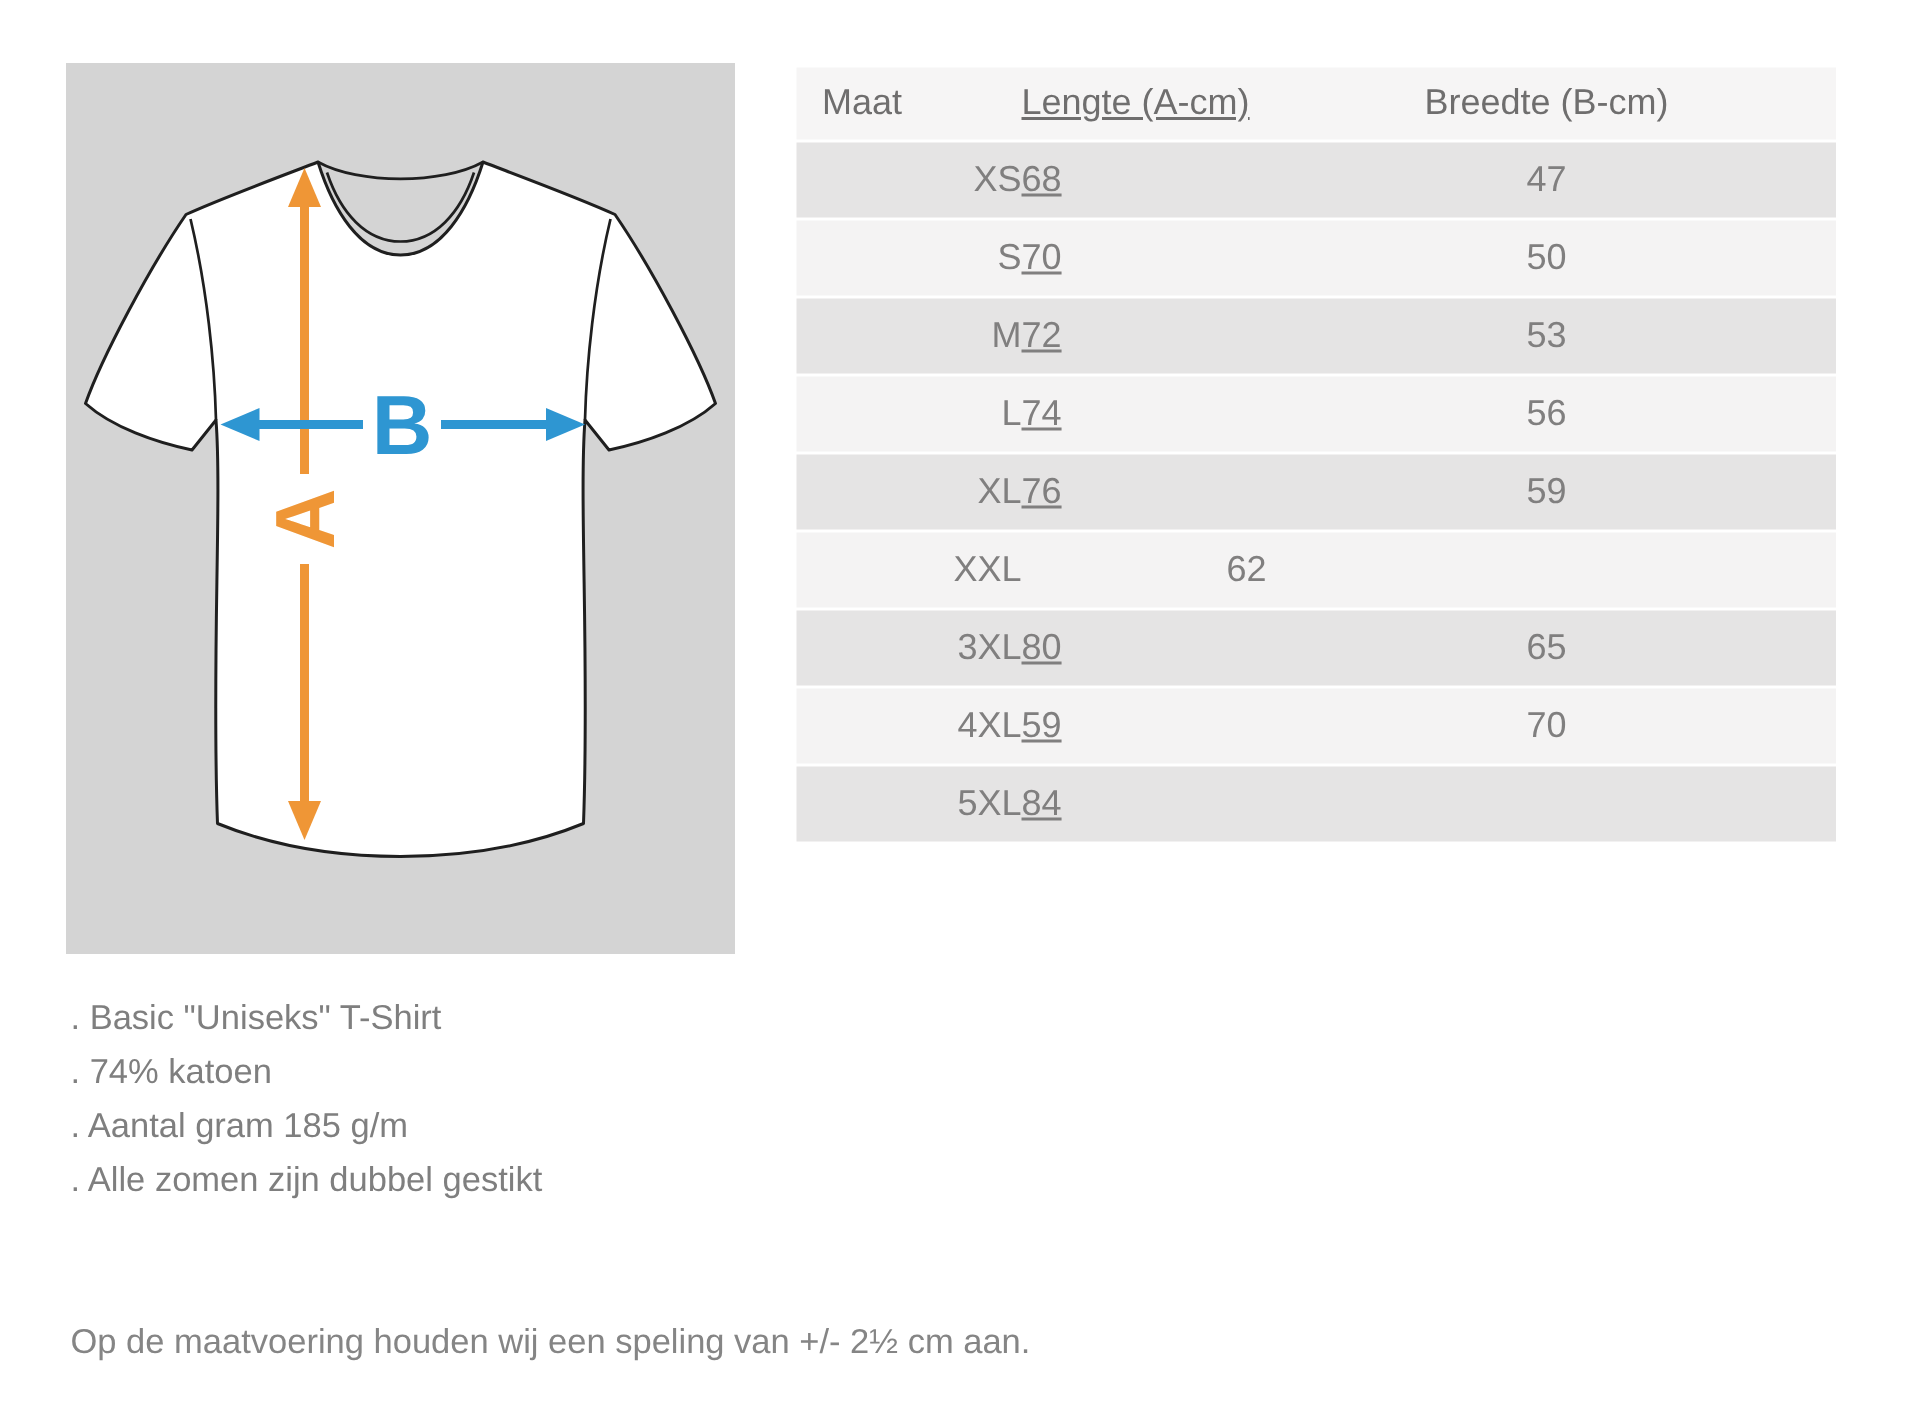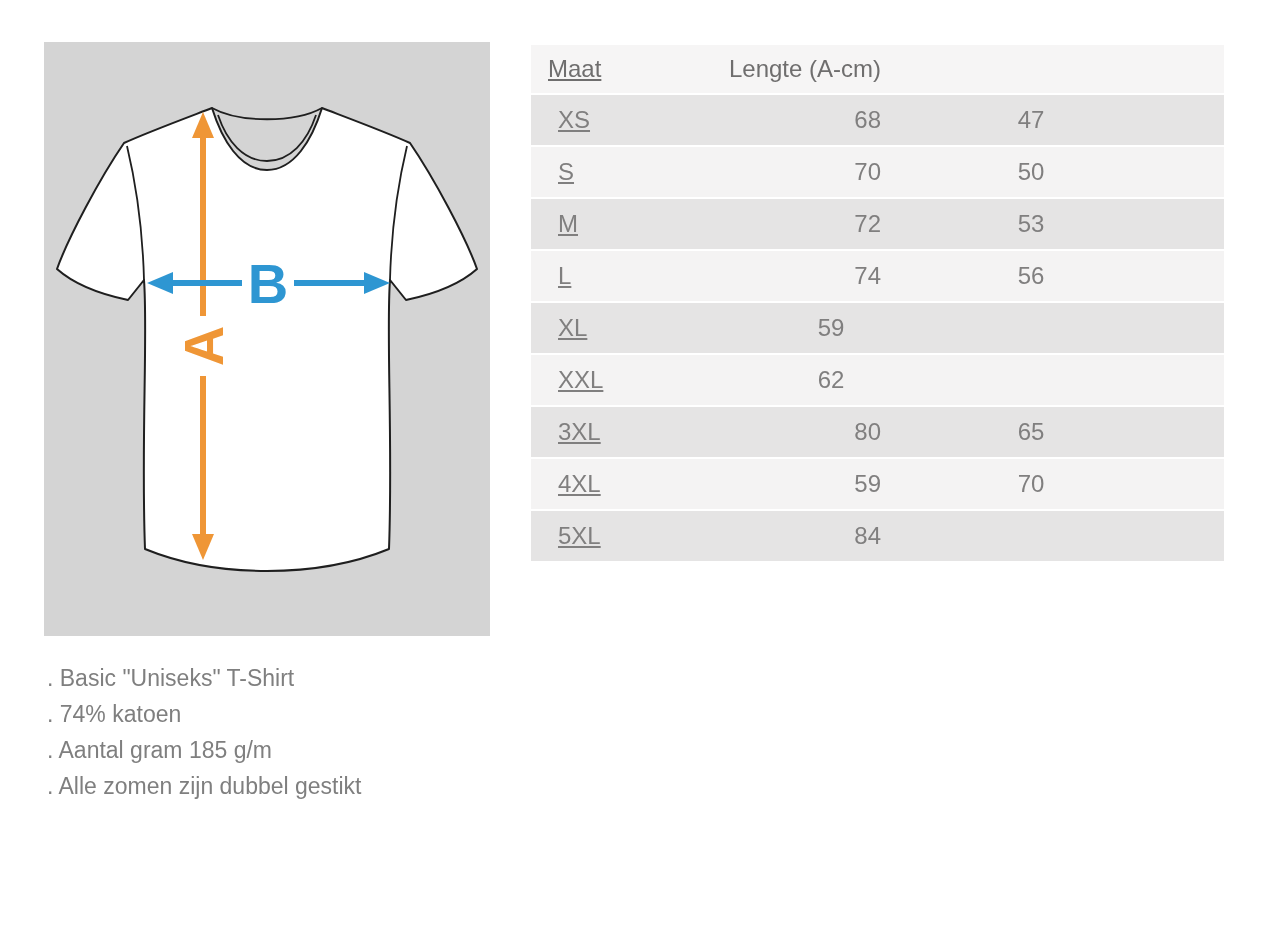--- a/index.html
+++ b/index.html
@@ -10,23 +10,23 @@
   .diagram-panel{position:absolute;left:44px;top:42px;width:446px;height:594px;background:#d4d4d4;}
   .diagram-panel svg{display:block;}
 
   
   .size-table{position:absolute;left:531px;top:45px;width:693px;}
   .thead{display:flex;align-items:center;height:48px;background:#f6f5f5;margin-bottom:2px;
          font-size:24px;color:#6f6e6e;}
   .trow{display:flex;align-items:center;height:50px;margin-bottom:2px;font-size:24px;color:#807f7f;}
   .trow.dark{background:#e5e4e4;}
   .trow.light{background:#f4f3f3;}
-  .c1{width:150px;box-sizing:border-box;padding-left:17px;text-align:left;text-decoration:underline;}
-  .trow .c1{padding-left:27px;}
-  .c2{width:200px;text-align:right;}
+  .c1{width:150px;box-sizing:border-box;padding-left:17px;text-align:left;}
+  .trow .c1{padding-left:27px;text-align:right;}
+  .c2{width:200px;text-align:left;text-decoration:underline;}
   .c3{width:300px;text-align:center;}
 
   
   .features{position:absolute;left:47px;top:660px;margin:0;padding:0;list-style:none;
             font-size:23px;line-height:36px;color:#7f7f7f;}
 
   
   .note{position:absolute;left:47px;top:880px;margin:0;font-size:23px;line-height:28px;color:#858585;}
 
   .shirt-outline{fill:#ffffff;stroke:#1f1f1f;stroke-width:2;stroke-linejoin:round;}
@@ -86,20 +86,21 @@
         <polygon class="arrow-b-head" points="346,241 320,230 320,252"></polygon>
       </g>
       <text class="label-b" x="224" y="241" text-anchor="middle" dominant-baseline="central">B</text>
     </svg>
   </div>
 
   <div class="size-table">
     <div class="thead">
       <div class="c1">Maat</div>
       <div class="c2">Lengte (A-cm)</div>
+      <div class="c3">Breedte (B-cm)</div>
     </div>
     <div class="trow dark">
       <div class="c1">XS</div>
       <div class="c2">68</div>
       <div class="c3">47</div>
     </div>
     <div class="trow light">
       <div class="c1">S</div>
       <div class="c2">70</div>
       <div class="c3">50</div>
@@ -109,20 +110,21 @@
       <div class="c2">72</div>
       <div class="c3">53</div>
     </div>
     <div class="trow light">
       <div class="c1">L</div>
       <div class="c2">74</div>
       <div class="c3">56</div>
     </div>
     <div class="trow dark">
       <div class="c1">XL</div>
+      <div class="c2">76</div>
       <div class="c3">59</div>
     </div>
     <div class="trow light">
       <div class="c1">XXL</div>
       <div class="c3">62</div>
     </div>
     <div class="trow dark">
       <div class="c1">3XL</div>
       <div class="c2">80</div>
       <div class="c3">65</div>
@@ -138,14 +140,15 @@
     </div>
   </div>
 
   <ul class="features">
     <li>. Basic "Uniseks" T-Shirt</li>
     <li>. 74% katoen</li>
     <li>. Aantal gram 185 g/m</li>
     <li>. Alle zomen zijn dubbel gestikt</li>
   </ul>
 
+  <p class="note">Op de maatvoering houden wij een speling van +/- 2½ cm aan.</p>
 
 </div>
 
 </body></html>

